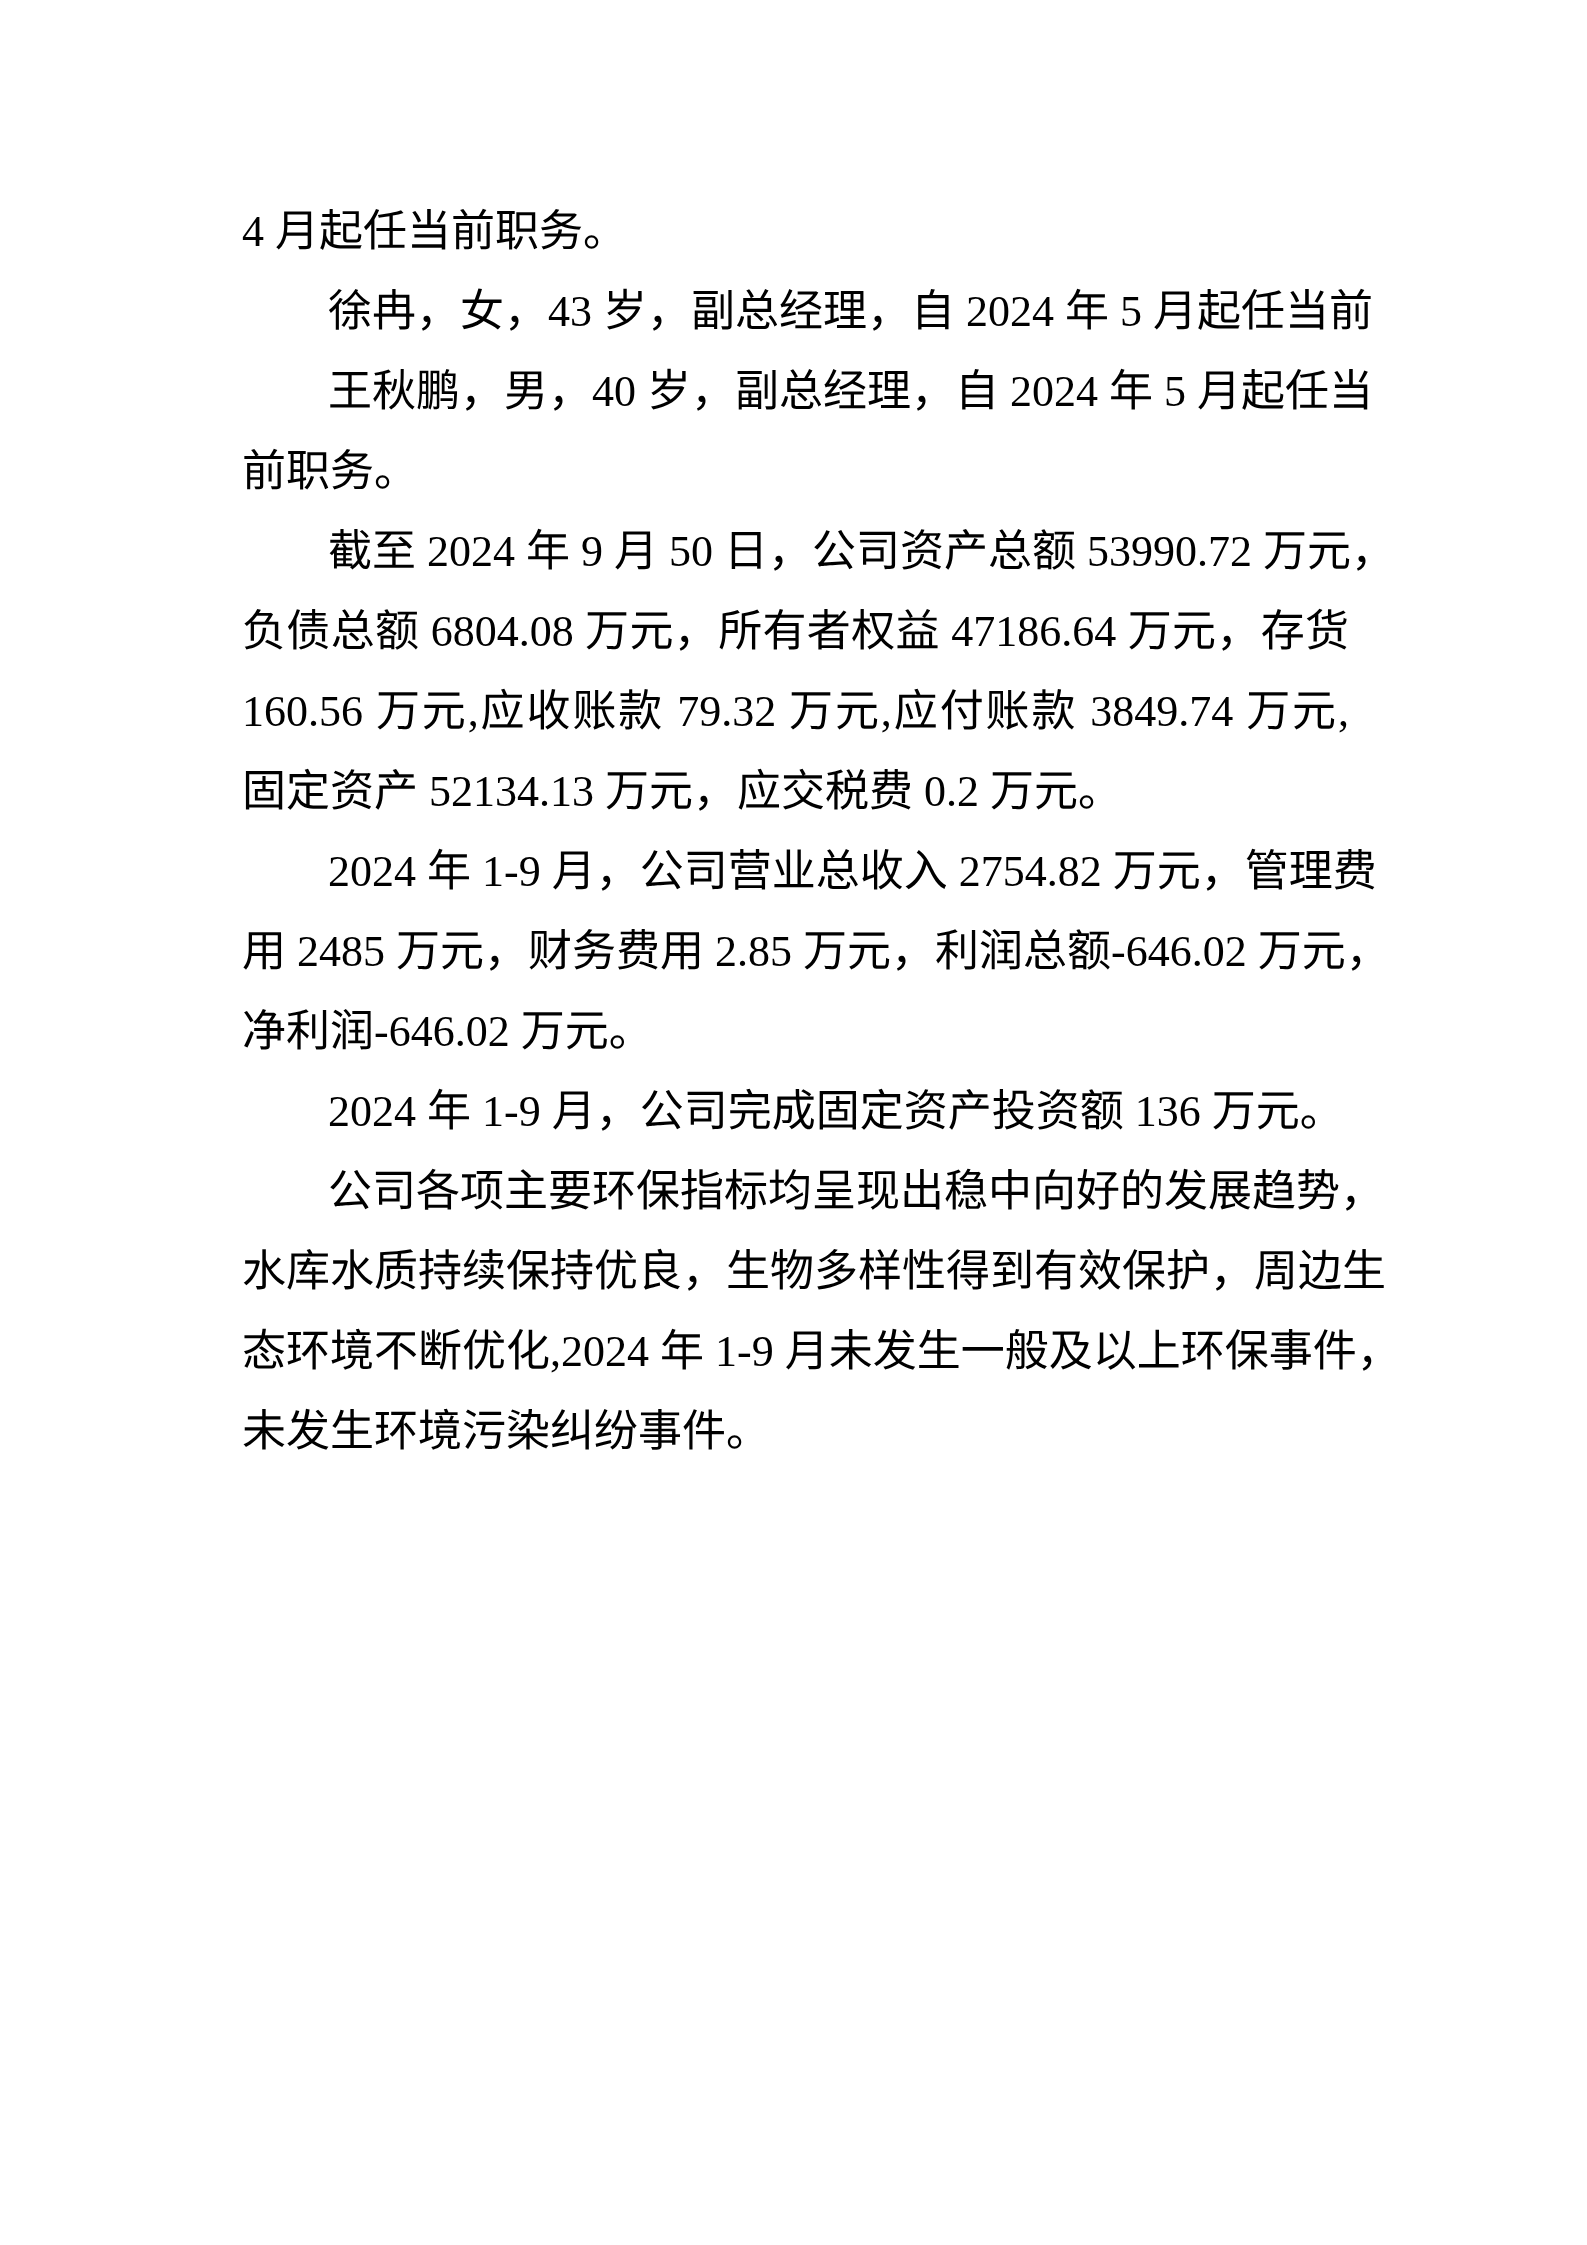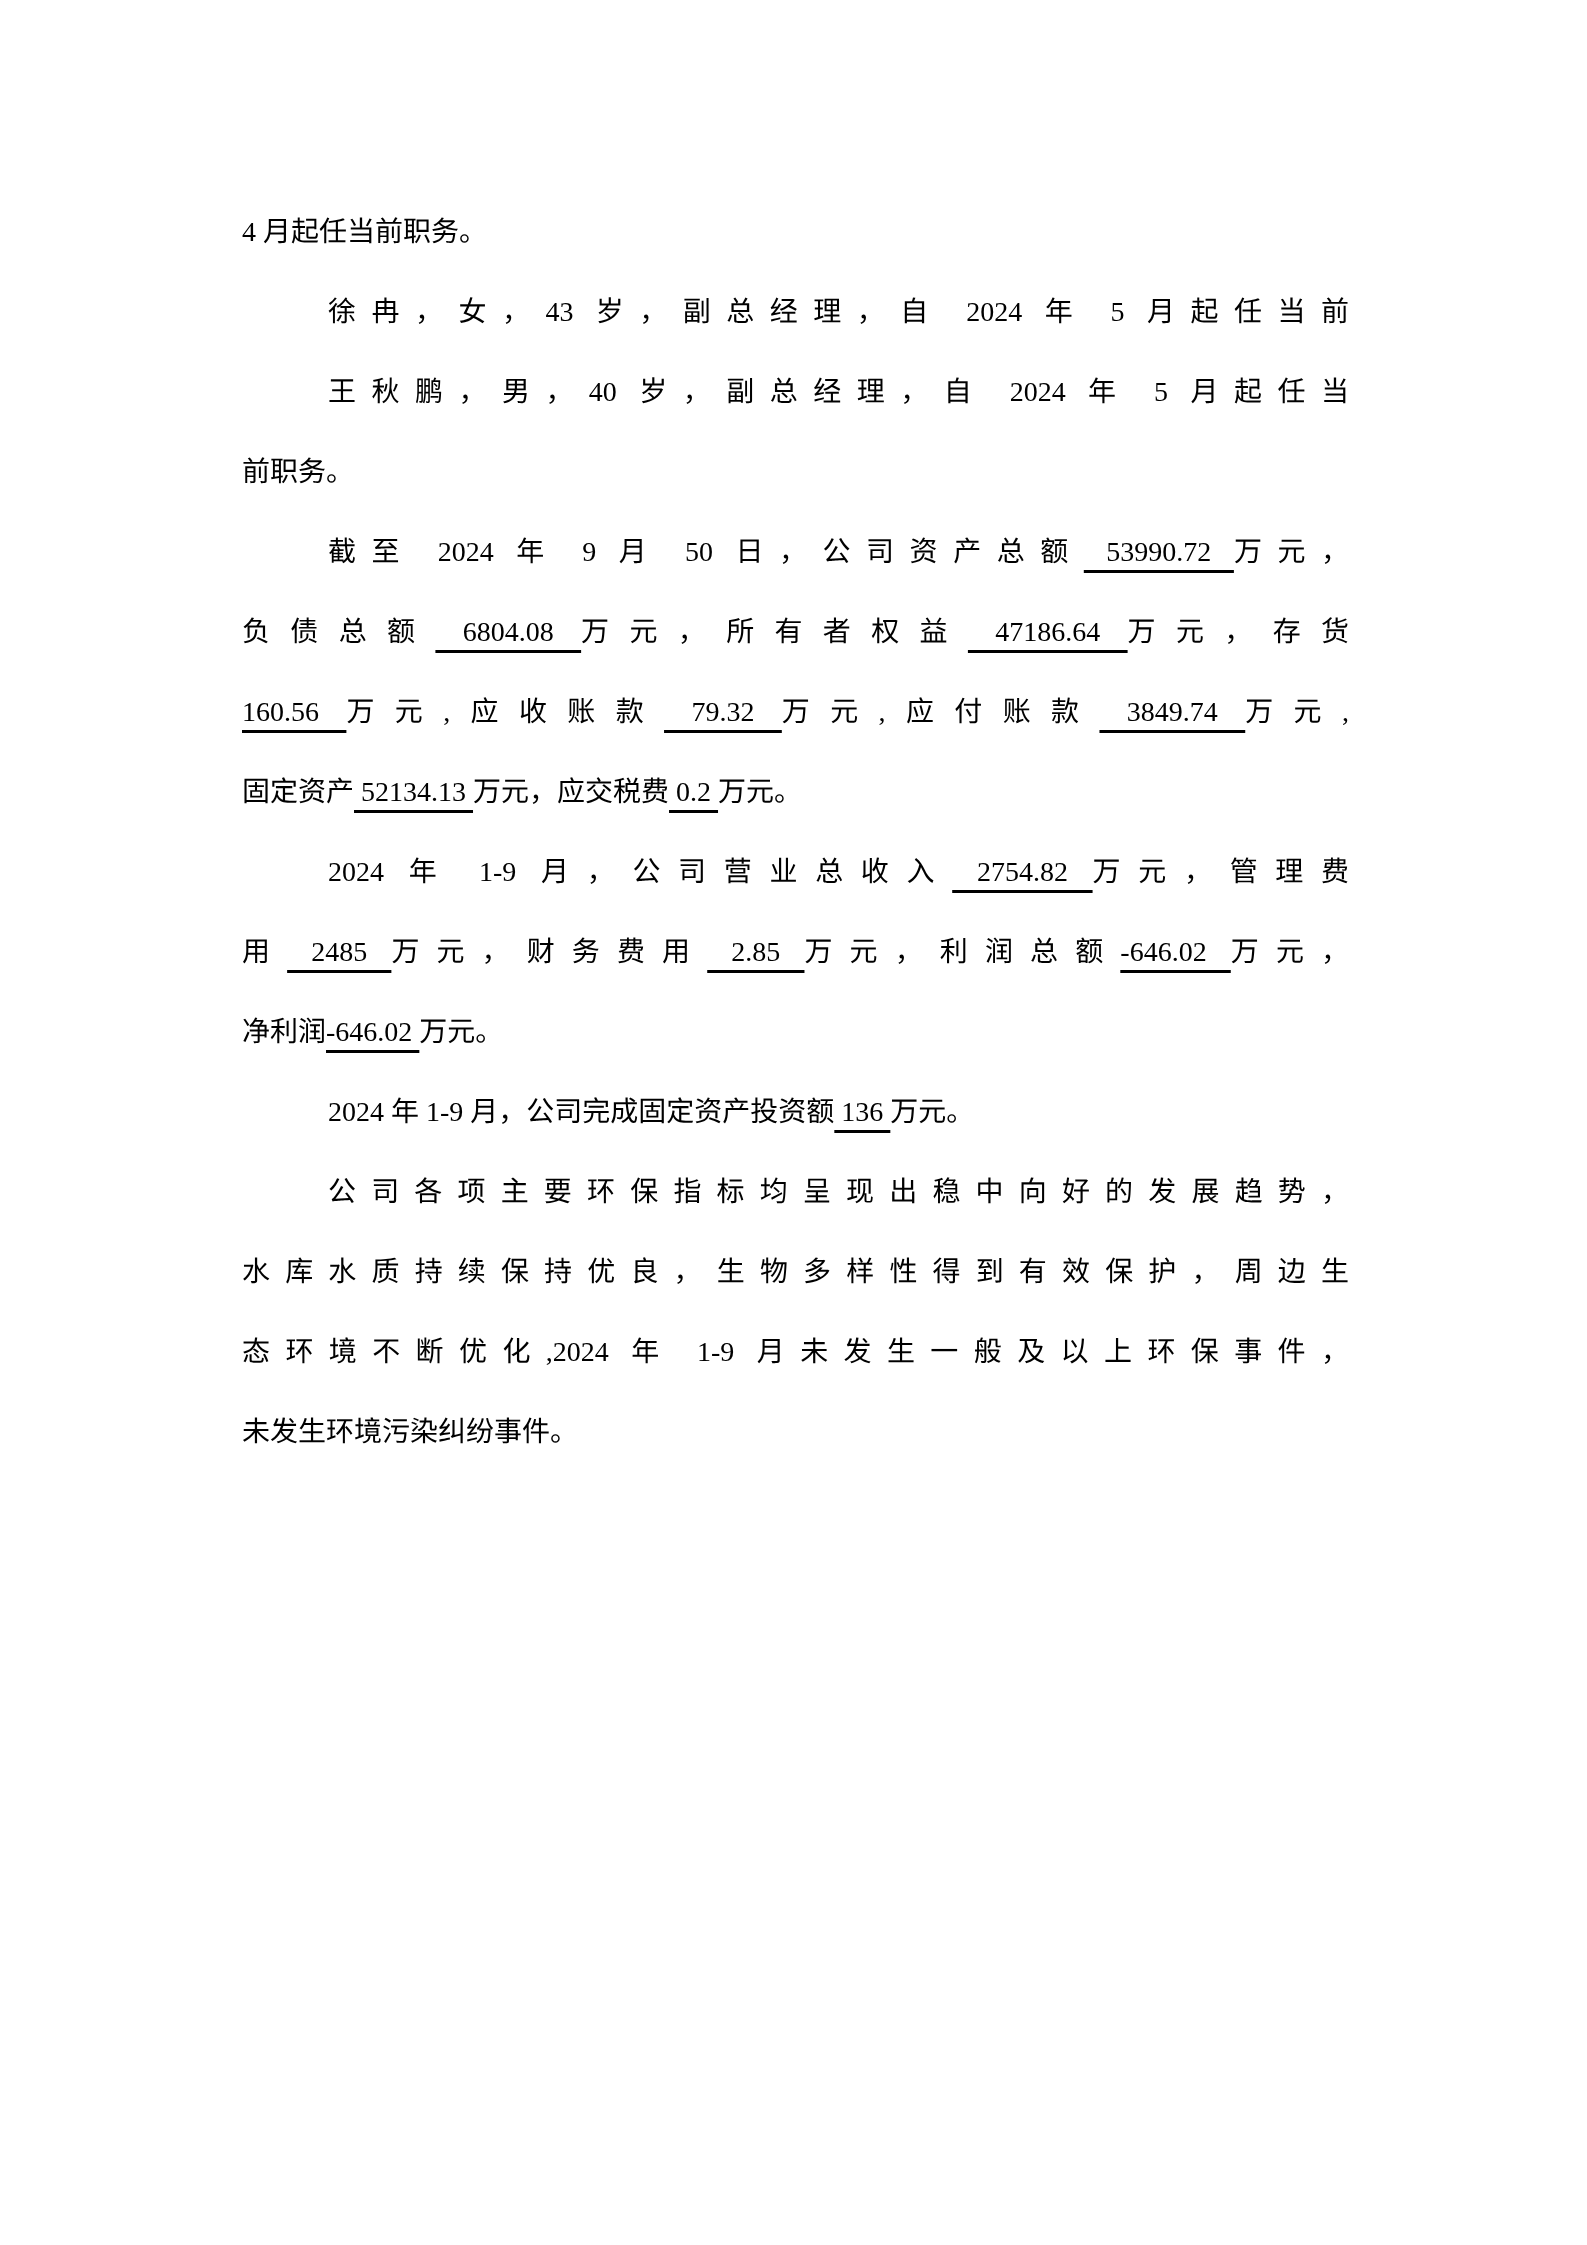--- a/index.html
+++ b/index.html
@@ -15,40 +15,39 @@
     background: #ffffff;
     box-sizing: border-box;
     padding: 192px 238px 0 242px;
     overflow: hidden;
     color: #000000;
   }
   .doc-line {
     height: 80px;
     line-height: 80px;
     font-family: "Liberation Serif", serif;
-    font-size: 28px;
+    font-size: 44px;
     color: #000000;
     white-space: nowrap;
     text-align: justify;
     text-align-last: left;
     text-justify: auto;
   }
   .doc-line.justify {
     text-align-last: justify;
   }
   .doc-line.indent {
     text-indent: 86px;
   }
   .doc-line.heading {
     font-family: "Liberation Sans", sans-serif;
     font-weight: 700;
     letter-spacing: 1px;
   }
   .uv {
-    text-decoration: underline;
     text-decoration-thickness: 3px;
     text-underline-offset: 9px;
   }
 </style>
 </head>
 <body>
 
 <div class="page">
   <div id="doc">
       <div class="doc-line"><span class="run">4 月起任当前职务。</span></div>

